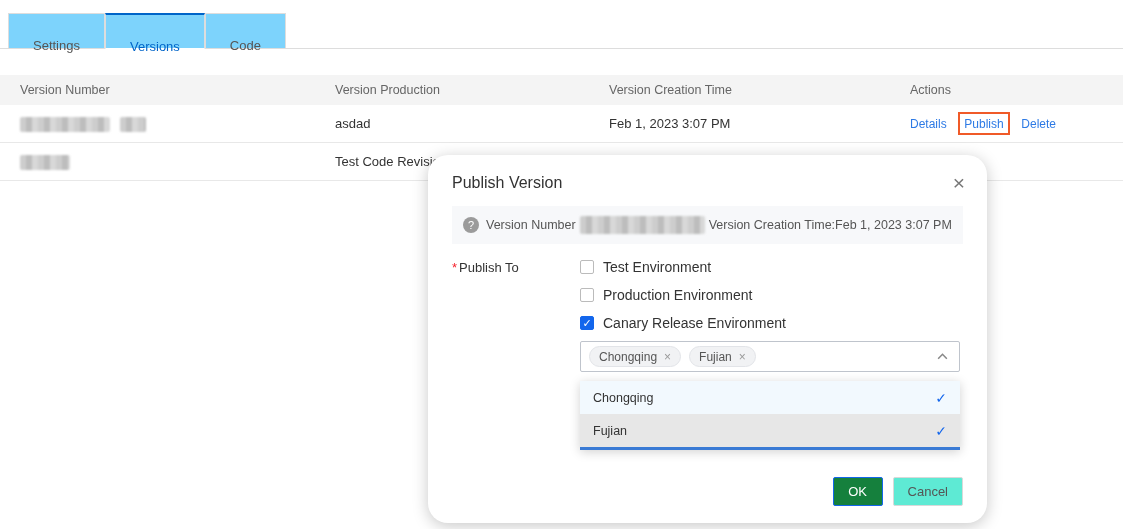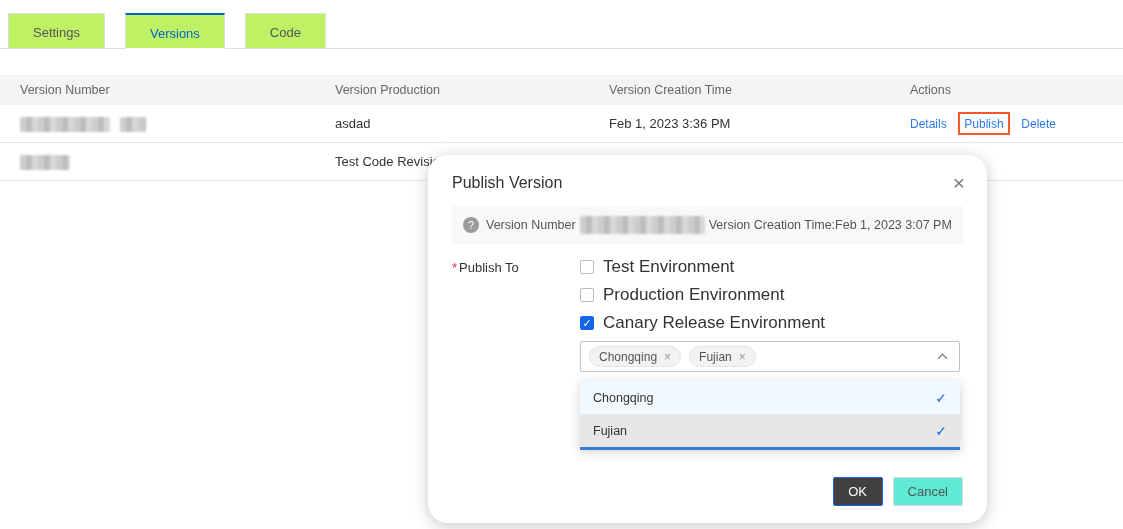--- a/index.html
+++ b/index.html
@@ -15,26 +15,26 @@
   
   .tabs {
     display: flex;
     align-items: flex-end;
     padding: 13px 0 0 8px;
     border-bottom: 1px solid #ddd;
   }
   .tab {
     height: 36px;
     line-height: 34px;
-    padding: 2px 24px;
+    padding: 15px 24px;
     border: 1px solid #ddd;
     border-bottom: 1px solid #ddd;
-    margin-right: 20px;
+    margin-right: 0;
     margin-bottom: -1px;
-    background: #bef264;
+    background: #7dd3fc;
     color: #555;
     font-size: 13px;
     cursor: pointer;
   }
   .tab.active {
     border-top: 2px solid #0064c8;
     border-bottom-color: #fff;
     color: #0064c8;
   }
 
@@ -167,21 +167,21 @@
     font-size: 11px;
     line-height: 13px;
     text-align: center;
     color: transparent;
   }
   .cbox.checked {
     background: #1366ec;
     border-color: #1366ec;
     color: #fff;
   }
-  .cblabel { font-size: 17px; color: #333; margin-left: 9px; text-align: center; }
+  .cblabel { font-size: 14px; color: #333; margin-left: 9px; text-align: center; }
 
   .select {
     margin-top: 2px;
     width: 380px;
     height: 31px;
     border: 1px solid #bfc4cc;
     border-radius: 2px;
     display: flex;
     align-items: center;
     padding: 0 10px 0 8px;
@@ -232,21 +232,21 @@
   }
   .btn {
     height: 29px;
     font-size: 13px;
     border-radius: 2px;
     cursor: pointer;
     font-family: "Liberation Sans", sans-serif;
   }
   .btn.ok {
     width: 50px;
-    background: #404040;
+    background: #15803d;
     border: 1px solid #1366ec;
     color: #fff;
   }
   .btn.cancel {
     margin-left: 10px;
     padding: 0 14px;
     background: #5eead4;
     border: 1px solid #d9d9d9;
     color: #555;
   }
@@ -265,21 +265,21 @@
   <div>Version Production</div>
   <div>Version Creation Time</div>
   <div>Actions</div>
 </div>
 
 <div class="trow">
   <div>
     <span class="redact w90"></span><span class="redact w26"></span>
   </div>
   <div>asdad</div>
-  <div>Feb 1, 2023 3:36 PM</div>
+  <div>Feb 1, 2023 3:07 PM</div>
   <div class="actions">
     <a>Details</a>
     <span class="hl"><a>Publish</a></span>
     <a>Delete</a>
   </div>
 </div>
 
 <div class="trow">
   <div>
     <span class="redact w50"></span>

